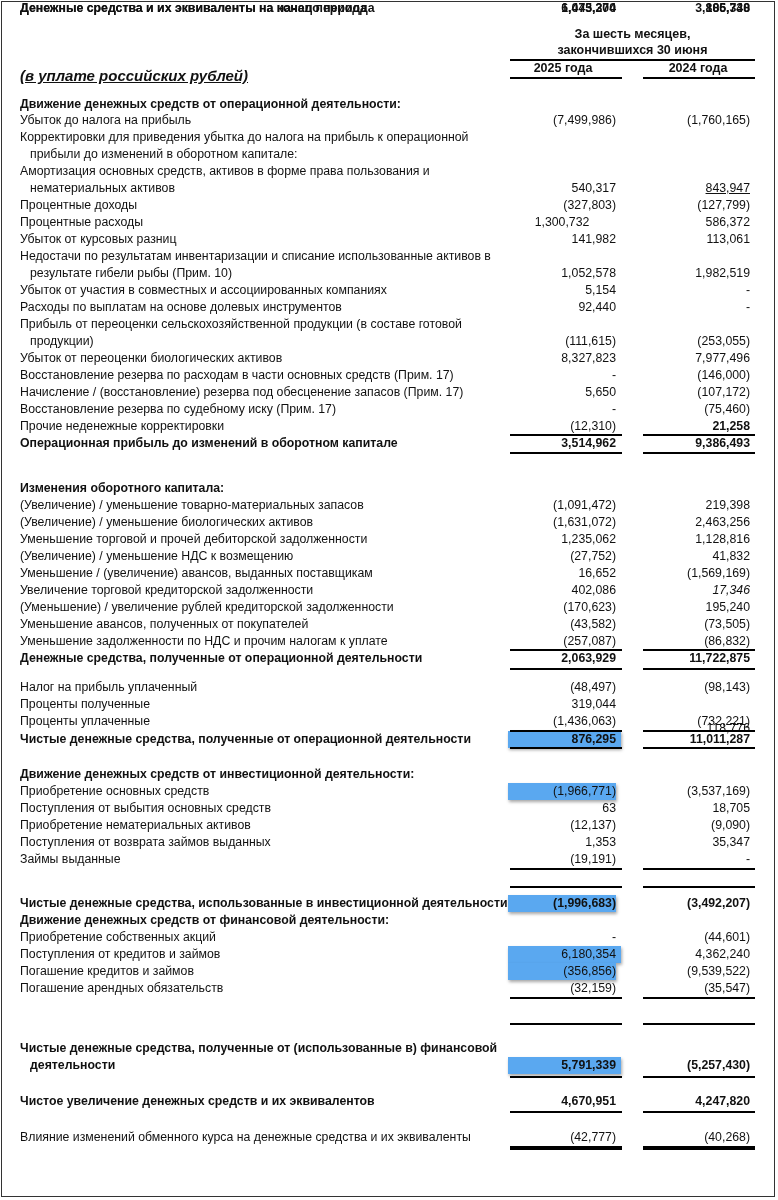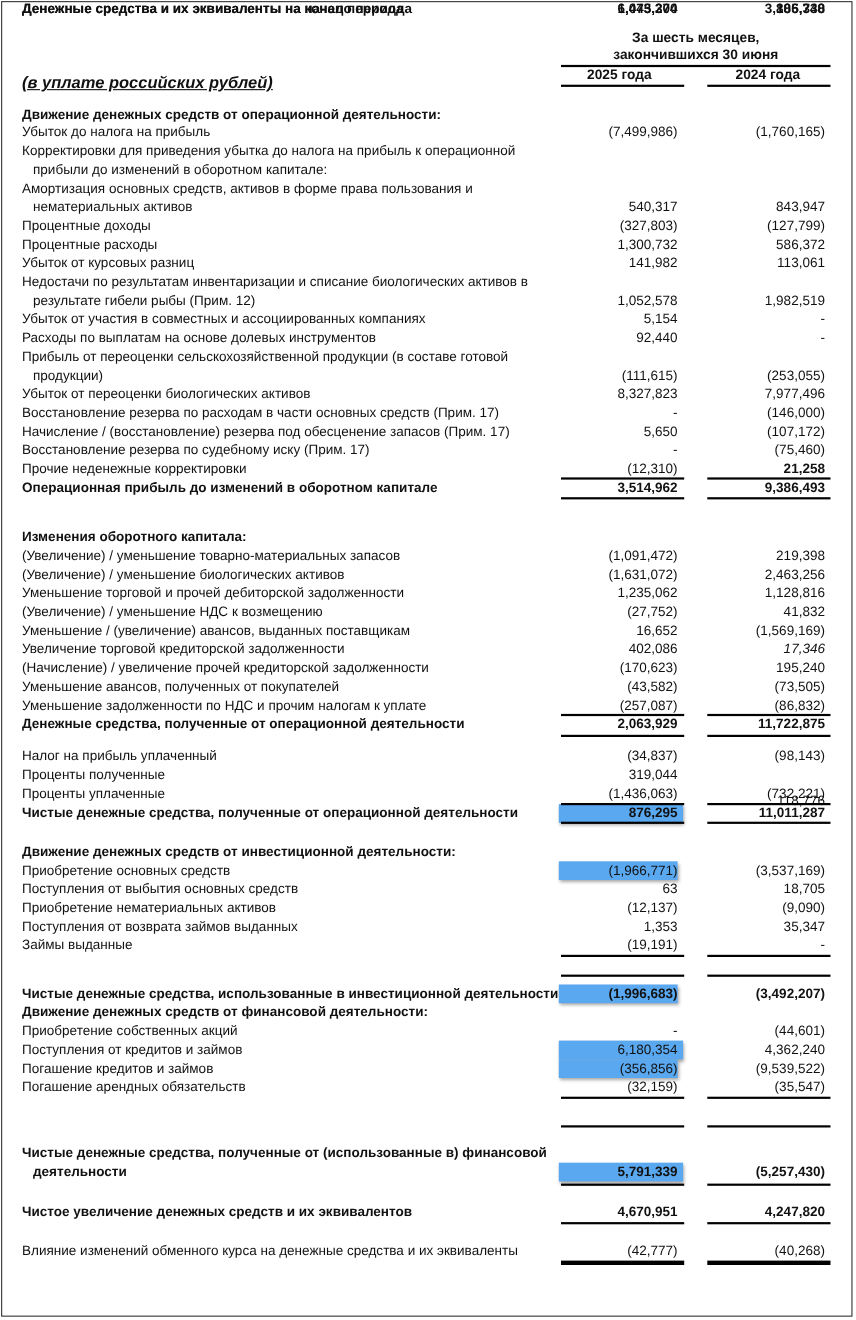--- a/index.html
+++ b/index.html
@@ -60,44 +60,44 @@
       <span class="v2" style="padding-right: 5px;"></span>
     </div>
     <div class="row" style="top: 163px;">
       <span class="lbl">Амортизация основных средств, активов в форме права пользования и</span>
       <span class="v1" style="padding-right: 5px;"></span>
       <span class="v2" style="padding-right: 5px;"></span>
     </div>
     <div class="row" style="top: 180px;">
       <span class="lbl indent">нематериальных активов</span>
       <span class="v1" style="padding-right: 5px;">540,317</span>
-      <span class="v2" style="padding-right: 5px;">843,947</span>
+      <span class="v2" style="padding-right: 5px; text-decoration: underline;">843,947</span>
     </div>
     <div class="row" style="top: 197px;">
       <span class="lbl">Процентные доходы</span>
       <span class="v1">(327,803)</span>
       <span class="v2">(127,799)</span>
     </div>
     <div class="row" style="top: 214px;">
       <span class="lbl">Процентные расходы</span>
-      <span class="v1" style="padding-right: 5px;">1,300,732</span>
+      <span class="v1" style="padding-right: 5px; text-align: center;">1,300,732</span>
       <span class="v2" style="padding-right: 5px;">586,372</span>
     </div>
     <div class="row" style="top: 231px;">
       <span class="lbl">Убыток от курсовых разниц</span>
       <span class="v1" style="padding-right: 5px;">141,982</span>
       <span class="v2" style="padding-right: 5px;">113,061</span>
     </div>
     <div class="row" style="top: 248px;">
-      <span class="lbl">Недостачи по результатам инвентаризации и списание биологических активов в</span>
+      <span class="lbl">Недостачи по результатам инвентаризации и списание использованные активов в</span>
       <span class="v1" style="padding-right: 5px;"></span>
       <span class="v2" style="padding-right: 5px;"></span>
     </div>
     <div class="row" style="top: 265px;">
-      <span class="lbl indent">результате гибели рыбы (Прим. 12)</span>
+      <span class="lbl indent">результате гибели рыбы (Прим. 10)</span>
       <span class="v1" style="padding-right: 5px;">1,052,578</span>
       <span class="v2" style="padding-right: 5px;">1,982,519</span>
     </div>
     <div class="row" style="top: 282px;">
       <span class="lbl">Убыток от участия в совместных и ассоциированных компаниях</span>
       <span class="v1" style="padding-right: 5px;">5,154</span>
       <span class="v2" style="padding-right: 5px;">-</span>
     </div>
     <div class="row" style="top: 299px;">
       <span class="lbl">Расходы по выплатам на основе долевых инструментов</span>
@@ -173,42 +173,42 @@
       <span class="lbl">Уменьшение / (увеличение) авансов, выданных поставщикам</span>
       <span class="v1" style="padding-right: 5px;">16,652</span>
       <span class="v2">(1,569,169)</span>
     </div>
     <div class="row" style="top: 582px;">
       <span class="lbl">Увеличение торговой кредиторской задолженности</span>
       <span class="v1" style="padding-right: 5px;">402,086</span>
       <span class="v2" style="padding-right: 5px; font-style: italic;">17,346</span>
     </div>
     <div class="row" style="top: 599px;">
-      <span class="lbl">(Начисление) / увеличение прочей кредиторской задолженности</span>
+      <span class="lbl">(Уменьшение) / увеличение рублей кредиторской задолженности</span>
       <span class="v1">(170,623)</span>
       <span class="v2" style="padding-right: 5px;">195,240</span>
     </div>
     <div class="row" style="top: 616px;">
       <span class="lbl">Уменьшение авансов, полученных от покупателей</span>
       <span class="v1">(43,582)</span>
       <span class="v2">(73,505)</span>
     </div>
     <div class="row" style="top: 633px;">
       <span class="lbl">Уменьшение задолженности по НДС и прочим налогам к уплате</span>
       <span class="v1">(257,087)</span>
       <span class="v2">(86,832)</span>
     </div>
     <div class="row bold" style="top: 650px;">
       <span class="lbl">Денежные средства, полученные от операционной деятельности</span>
       <span class="v1" style="padding-right: 5px;">2,063,929</span>
       <span class="v2" style="padding-right: 5px;">11,722,875</span>
     </div>
     <div class="row" style="top: 679px;">
       <span class="lbl">Налог на прибыль уплаченный</span>
-      <span class="v1">(34,837)</span>
+      <span class="v1">(48,497)</span>
       <span class="v2">(98,143)</span>
     </div>
     <div class="row" style="top: 696px;">
       <span class="lbl">Проценты полученные</span>
       <span class="v1" style="padding-right: 5px;">319,044</span>
       <span class="v2" style="padding-right: 5px; margin-top: 24px;">118,776</span>
     </div>
     <div class="row" style="top: 713px;">
       <span class="lbl">Проценты уплаченные</span>
       <span class="v1">(1,436,063)</span>

